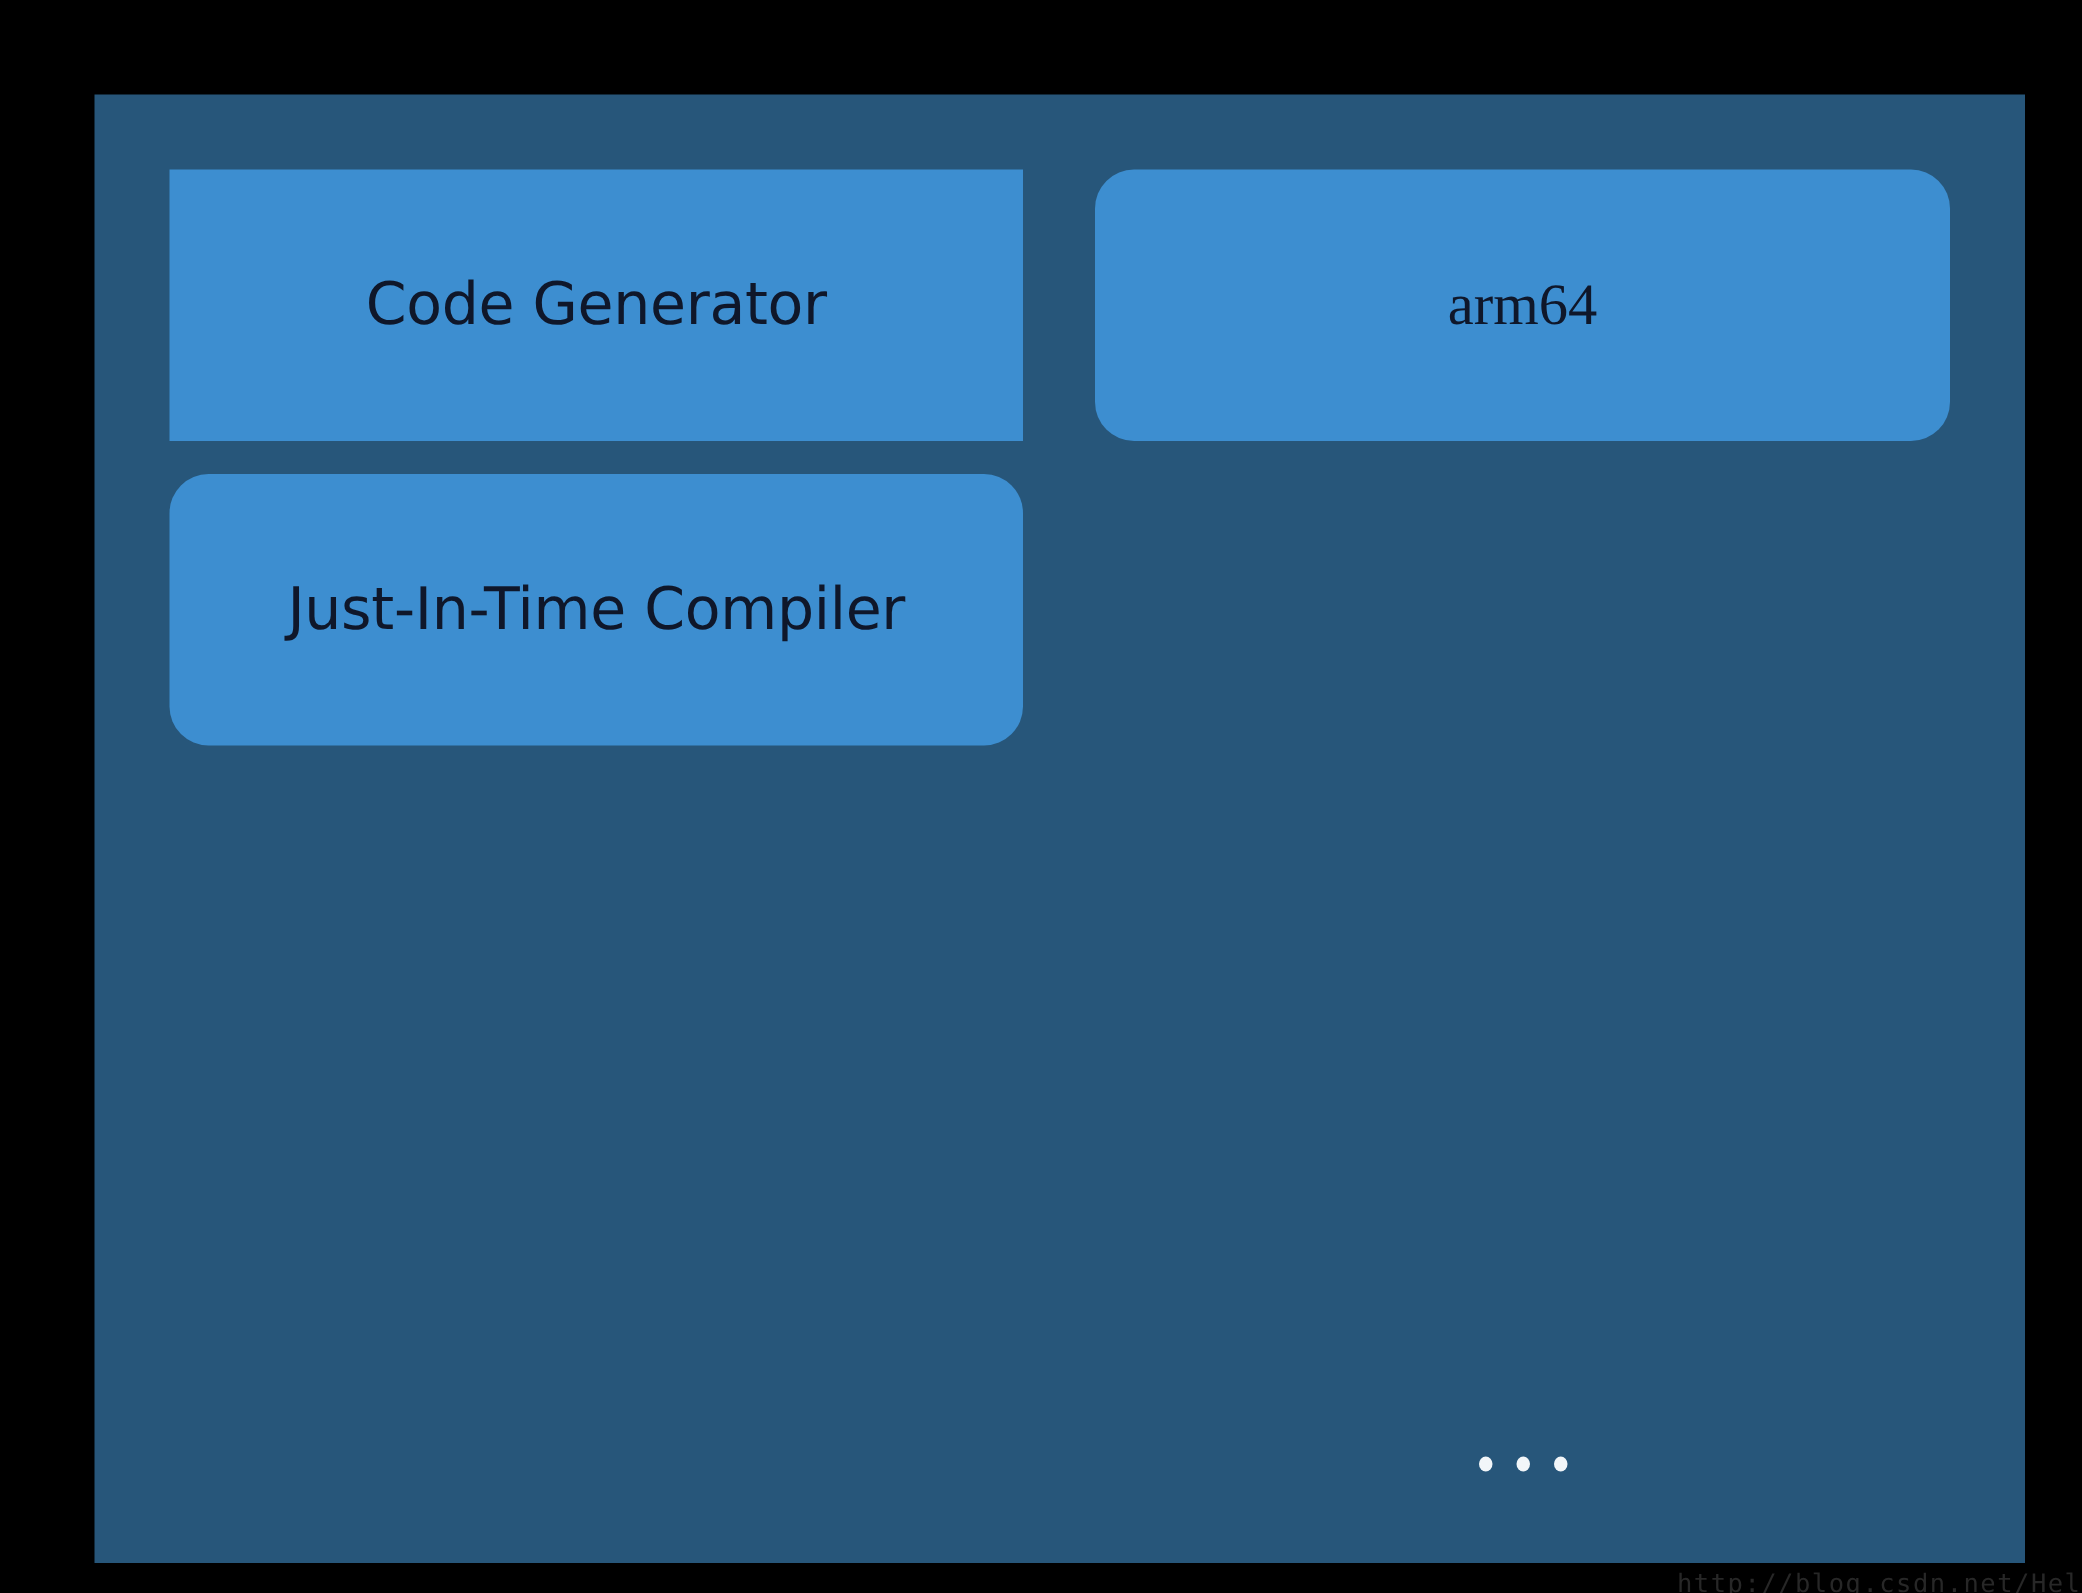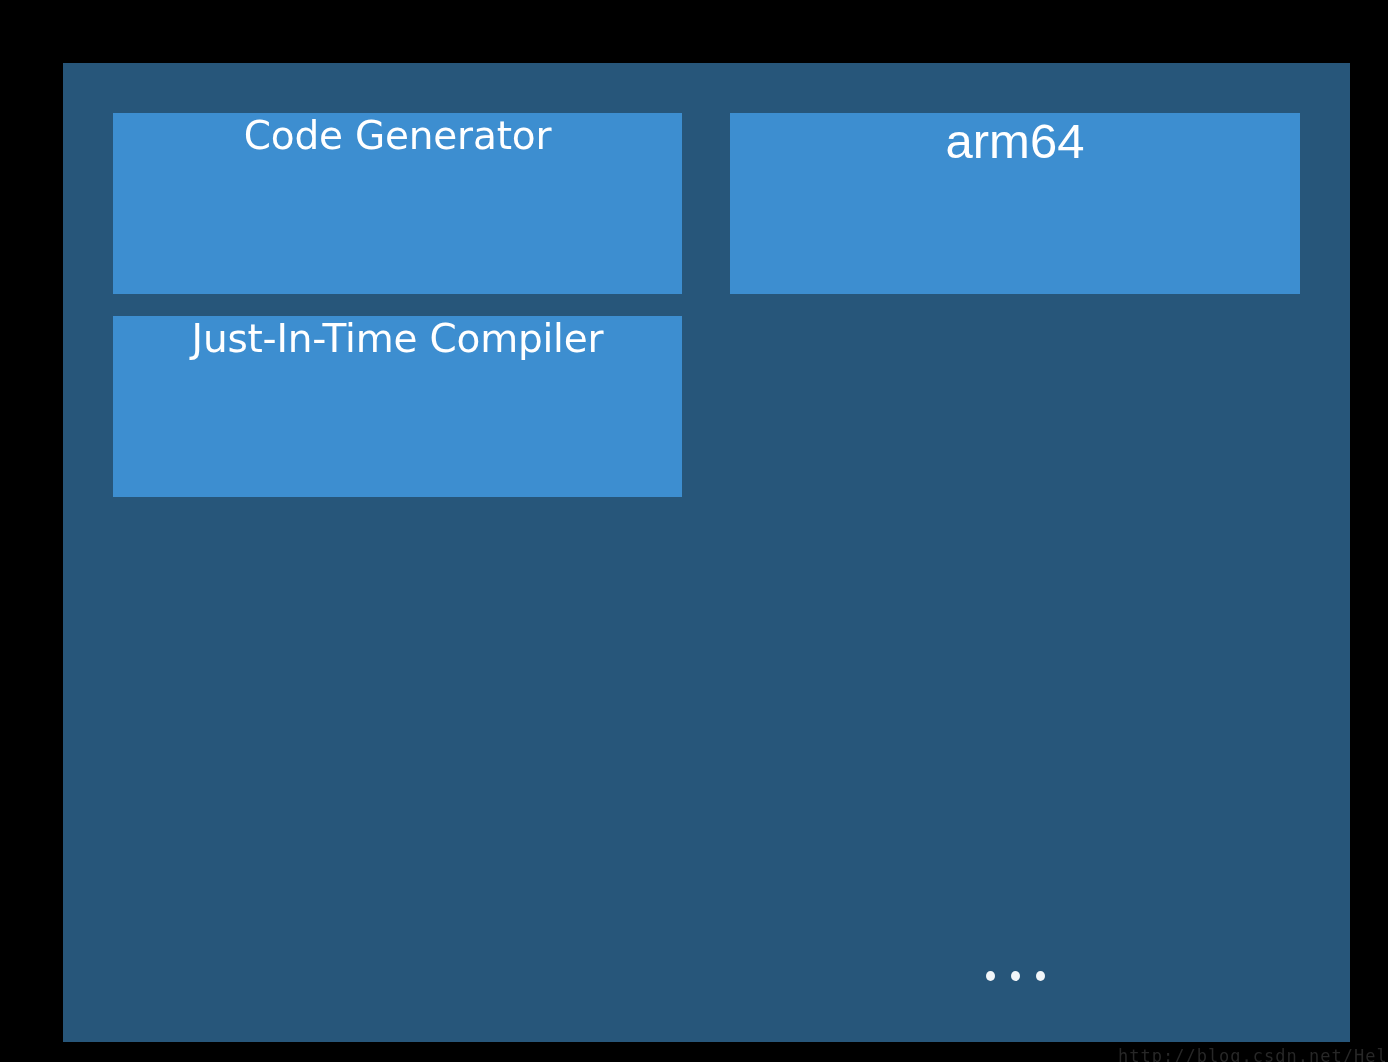--- a/index.html
+++ b/index.html
@@ -43,41 +43,41 @@
   }
   #col-left  { left: 50px;  width: 569px; }
   #col-right { left: 667px; width: 570px; }
 
   .box {
     width: 100%;
     height: 181px;
     margin-bottom: 22px;
     background: #3d8ed0;
     display: flex;
-    align-items: flex-start;
+    align-items: center;
     justify-content: center;
     box-sizing: border-box;
-    color: #ffffff;
+    color: #0f172a;
     text-rendering: optimizeLegibility;
   }
-  .box:last-child { margin-bottom: 0; }
+  .box:last-child { margin-bottom: 0; border-radius: 26px; }
 
   
   #col-left .box .box-label {
     font-family: "DejaVu Sans", sans-serif;
     font-size: 39px;
     font-weight: 400;
     letter-spacing: -0.2px;
     white-space: nowrap;
   }
 
   
   #col-right .box .box-label {
-    font-family: Liberation Sans, sans-serif;
-    font-size: 49px;
+    font-family: Liberation Serif, serif;
+    font-size: 39px;
     font-weight: 400;
     letter-spacing: 0px;
     white-space: nowrap;
   }
 
   
   #ellipsis {
     position: absolute;
     left: 667px;
     width: 570px;

